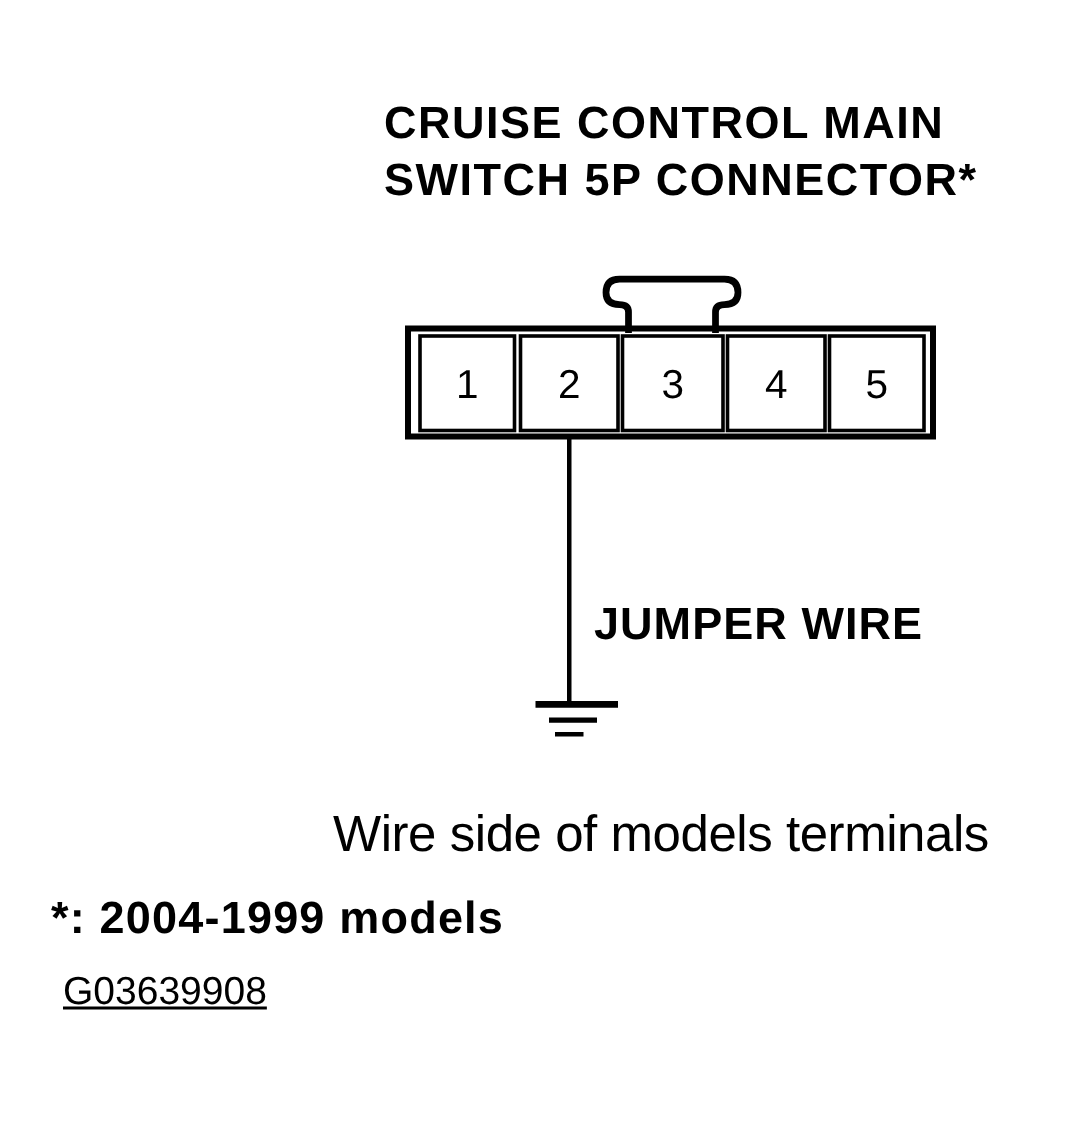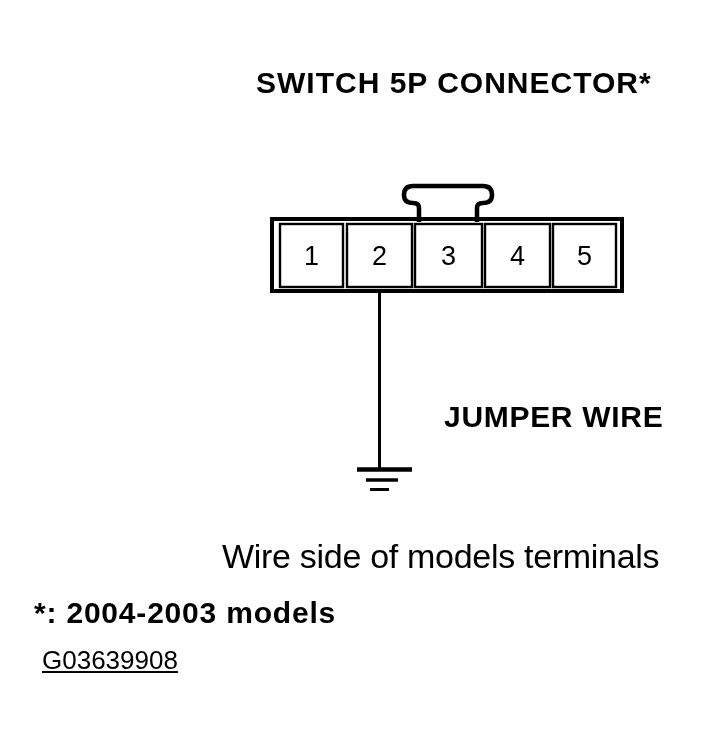--- a/index.html
+++ b/index.html
@@ -56,21 +56,20 @@
     white-space: nowrap;
   }
   .jumper-label {
     left: 396px;
     top: 400px;
     font-size: 30px;
     font-weight: bold;
     letter-spacing: 0.7px;
     line-height: 34px;
     white-space: nowrap;
-    margin-left: 48px;
   }
   .caption {
     left: 222px;
     top: 535px;
     font-size: 34px;
     font-weight: 400;
     line-height: 42px;
     letter-spacing: -0.3px;
     white-space: nowrap;
   }
@@ -92,20 +91,21 @@
     white-space: nowrap;
     text-decoration: underline;
   }
 </style>
 </head>
 <body>
 
 <div class="canvas">
 
   <div class="abs title">
+    <div>CRUISE CONTROL MAIN</div>
     <div>SWITCH 5P CONNECTOR*</div>
   </div>
 
   <svg class="abs connector-svg" viewBox="0 0 390 330" xmlns="http://www.w3.org/2000/svg">
 
     <path class="ink" stroke-width="4.5" d="M 159 47 L 159 33 Q 159 28 153 28 Q 144 28 144 20 Q 144 11 153 11 L 223 11 Q 232 11 232 20 Q 232 28 223 28 Q 217 28 217 33 L 217 47"></path>
 
     <rect class="ink" x="12" y="44" width="350" height="72" stroke-width="4"></rect>
 
     <rect class="ink" x="20" y="49" width="63" height="63" stroke-width="2.4"></rect>
@@ -127,17 +127,17 @@
       <line class="ink" x1="106" y1="305" x2="138" y2="305" stroke-width="3.5"></line>
       <line class="ink" x1="110" y1="314.5" x2="129" y2="314.5" stroke-width="3"></line>
     </g>
   </svg>
 
 
   <div class="abs jumper-label">JUMPER WIRE</div>
 
   <div class="abs caption">Wire side of models terminals</div>
 
-  <div class="abs footnote">*: 2004-2003 models</div>
+  <div class="abs footnote">*: 2004-1999 models</div>
 
   <div class="abs figure-id">G03639908</div>
 
 </div>
 
 </body></html>

